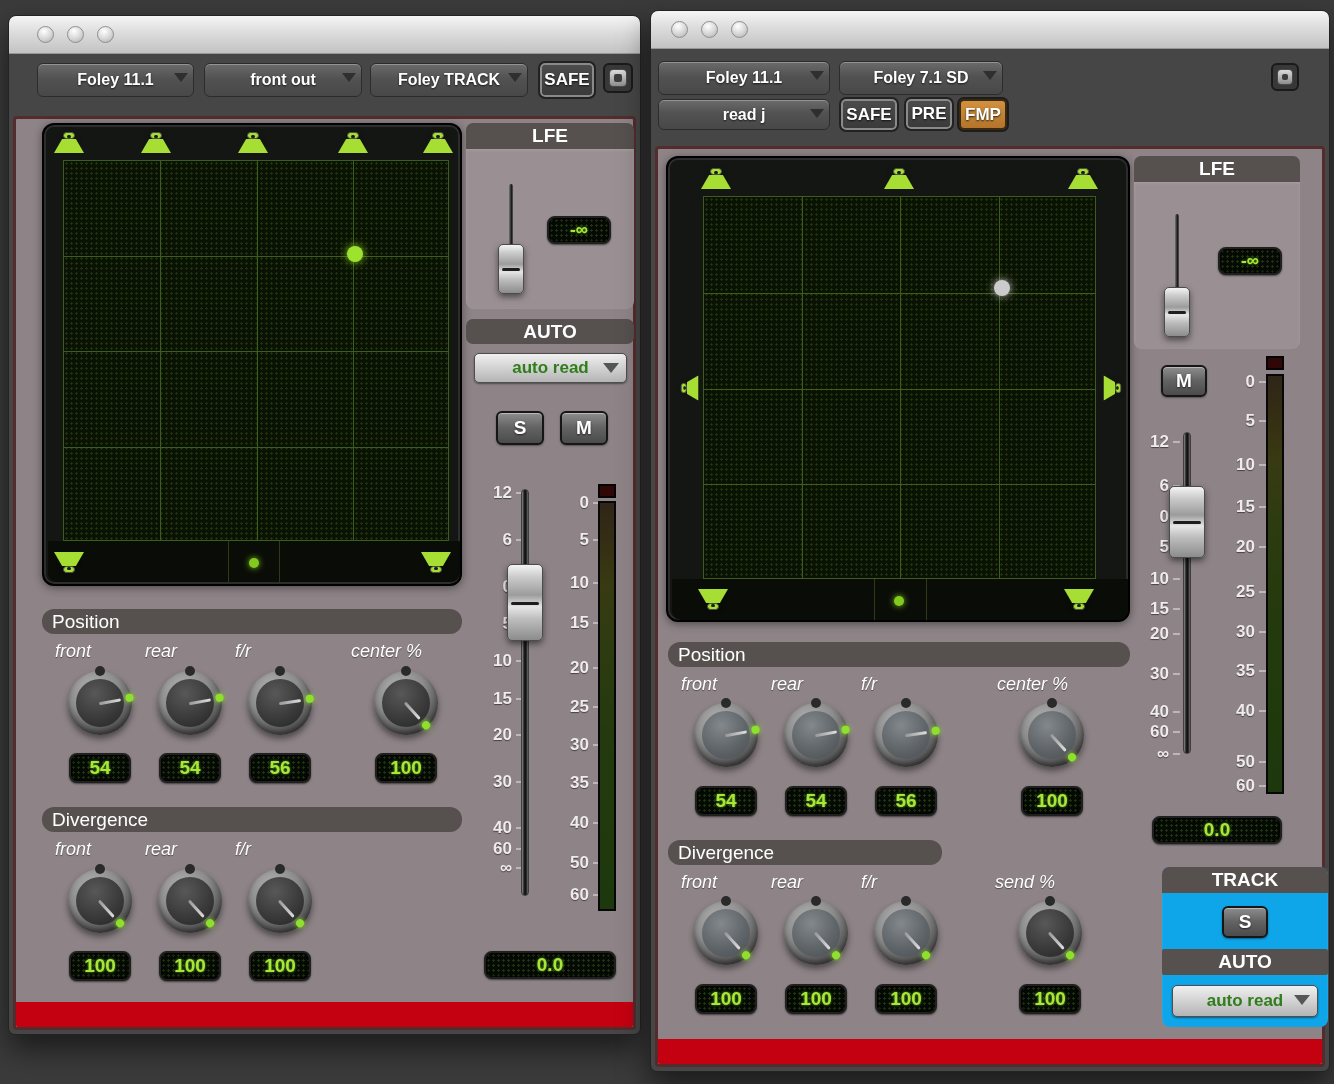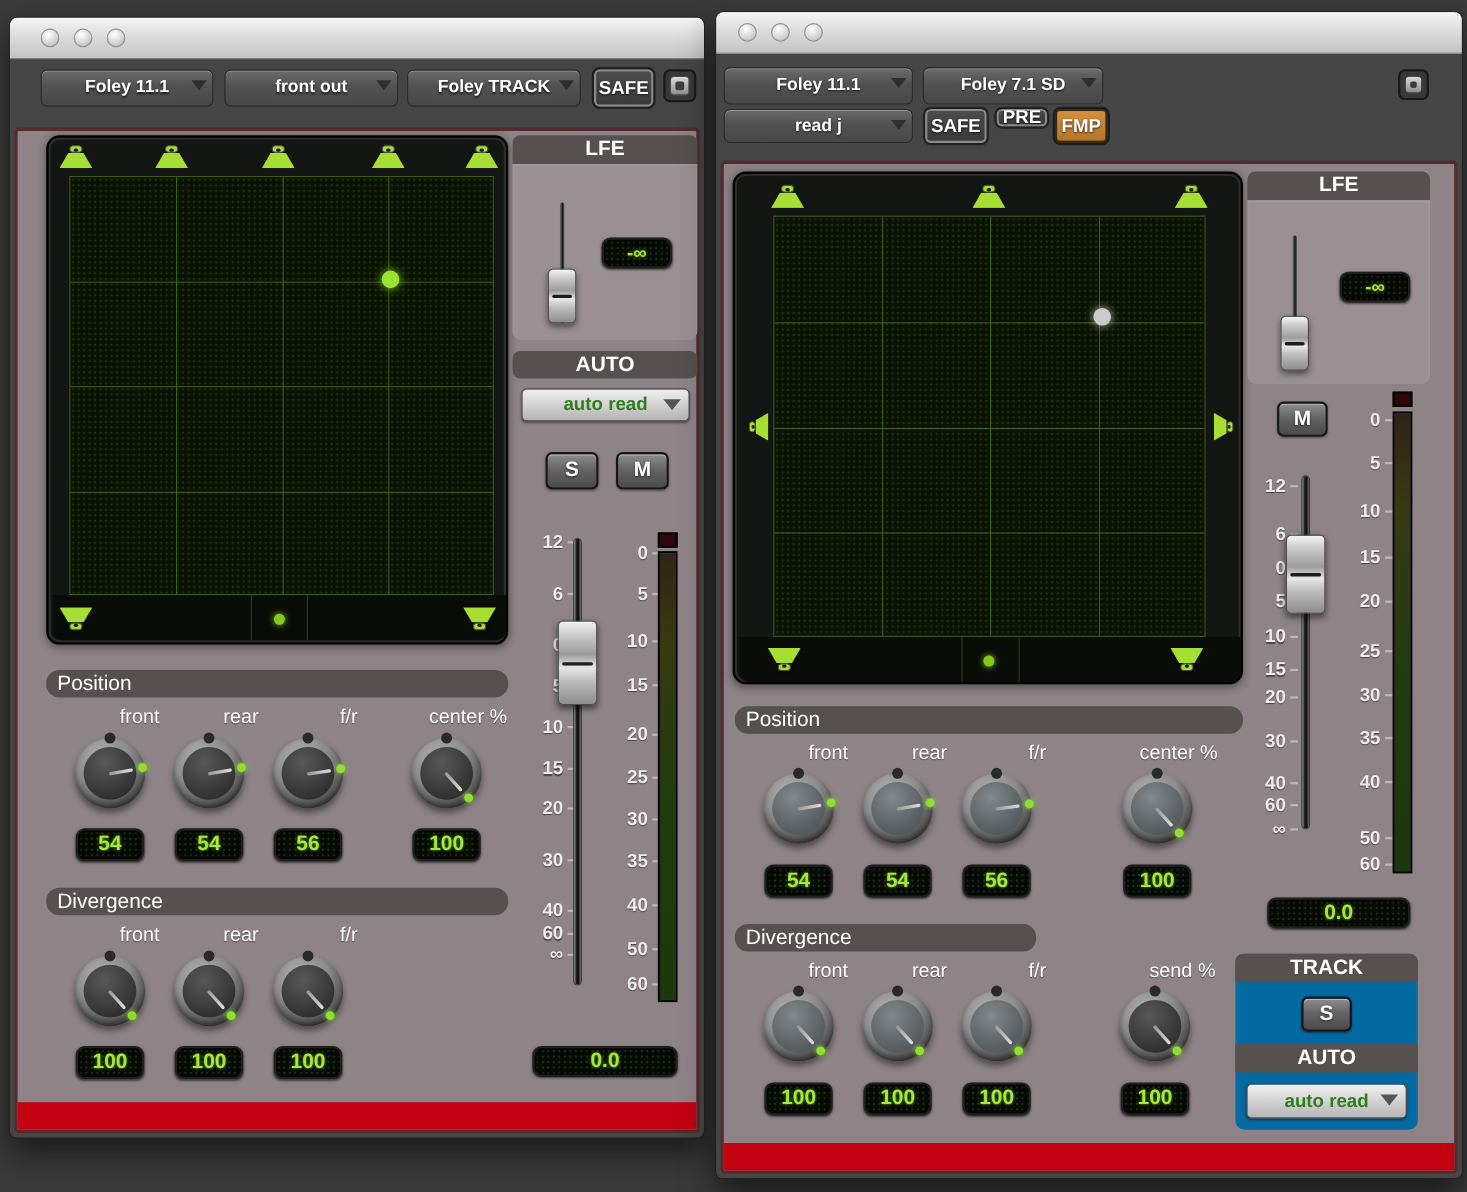--- a/index.html
+++ b/index.html
@@ -53,21 +53,21 @@
 
   .knob { position:absolute; width:64px; height:64px; }
   .knob .body { position:absolute; inset:0; border-radius:50%; background:radial-gradient(circle at 38% 28%,#b0b0b0,#8c8c8c 42%,#5e5e5e 66%,#3c3c3c 82%); box-shadow:0 4px 6px rgba(0,0,0,.45), inset 0 -3px 5px rgba(0,0,0,.35); }
   .knob .face { position:absolute; inset:8px; border-radius:50%; background:radial-gradient(circle at 40% 30%,#585858,#3b3b3b 55%,#242424); }
   .knob.dim .face { background:radial-gradient(circle at 40% 30%,#82888b,#5f6569 55%,#484d50); }
   .knob .nub { position:absolute; left:50%; top:-5px; width:10px; height:10px; margin-left:-5px; border-radius:50%; background:#2a2a2a; }
   .rot { position:absolute; inset:0; }
   .rot .ptr { position:absolute; left:50%; top:11px; width:3px; height:22px; margin-left:-1.5px; border-radius:2px; background:linear-gradient(#dedede,#979797); }
   .rot .dot { position:absolute; left:50%; top:-2px; width:8px; height:8px; margin-left:-4px; border-radius:50%; background:#8fe02d; box-shadow:0 0 5px #8fe02d; }
 
-  .klabel { position:absolute; width:90px; text-align:right; font-size:18px; color:#fff; text-shadow:0 1px 1px rgba(0,0,0,.45); }
+  .klabel { position:absolute; width:90px; text-align:left; font-size:18px; color:#fff; text-shadow:0 1px 1px rgba(0,0,0,.45);font-style:italic; }
   .klabel.wide { width:110px; }
   .kval { width:62px; height:30px; font-size:19px; }
 
   .vtrack { position:absolute; width:8px; background:linear-gradient(90deg,#8f8f8f,#1e1e1e 35%,#111 65%,#6e6e6e); border-radius:4px; border:1px solid #3e3e3e; }
   .lfetrack { position:absolute; width:4px; background:linear-gradient(90deg,#777,#191919 60%,#555); border-radius:2px; }
   .cap { position:absolute; border-radius:5px; background:linear-gradient(#f4f4f4,#cbcbcb 16%,#9c9c9c 40%,#e6e6e6 56%,#bdbdbd 72%,#8c8c8c); border:1px solid #4c4c4c; box-shadow:0 3px 6px rgba(0,0,0,.5); }
   .cap::after { content:""; position:absolute; left:3px; right:3px; top:50%; height:3px; margin-top:-1px; background:#1d1d1d; border-radius:2px; }
 
   .slabel { position:absolute; width:40px; height:18px; text-align:right; font-size:17px; font-weight:bold; color:#efeaec; text-shadow:0 1px 1px rgba(0,0,0,.5); line-height:18px; }
   .slabel::after { content:""; position:absolute; right:-11px; top:8px; width:7px; height:2px; background:#beb6ba; }
@@ -306,21 +306,21 @@
   </div>
   <div class="busbtn" style="left:188px;top:50px;width:164px;height:34px">
     <span>Foley 7.1 SD</span>
     <span class="tri"></span>
   </div>
   <div class="busbtn" style="left:7px;top:88px;width:172px;height:31px">
     <span>read j</span>
     <span class="tri"></span>
   </div>
   <div class="togglebtn" style="left:190px;top:88px;width:56px;height:31px">SAFE</div>
-  <div class="togglebtn" style="left:255px;top:88px;width:46px;height:16px">PRE</div>
+  <div class="togglebtn" style="left:255px;top:88px;width:46px;height:30px">PRE</div>
   <div class="togglebtn fmp" style="left:308px;top:88px;width:48px;height:31px">FMP</div>
   <div class="target" style="left:620px;top:52px;width:28px;height:28px">
     <div class="mid"></div>
     <div class="core"></div>
   </div>
 
   <div class="panel" style="top:135px">
 
     <div class="grid-bezel" style="left:8px;top:7px;width:464px;height:466px">
       <div class="grid-inner" style="left:35px;top:38px;width:393px;height:383px">
@@ -398,21 +398,21 @@
     <span class="slabel" style="left:557px;top:474px">30</span>
     <span class="slabel" style="left:557px;top:513px">35</span>
     <span class="slabel" style="left:557px;top:553px">40</span>
     <span class="slabel" style="left:557px;top:604px">50</span>
     <span class="slabel" style="left:557px;top:628px">60</span>
     <div class="clip" style="left:608px;top:207px"></div>
     <div class="meterbar" style="left:608px;top:225px;height:420px"></div>
 
     <div class="led" style="left:494px;top:667px;width:130px;height:28px;font-size:19px">0.0</div>
 
-    <div class="subbox" style="left:465px;top:718px;width:166px;height:160px;border-radius:8px;background:#0369a1">
+    <div class="subbox" style="left:504px;top:718px;width:166px;height:160px;border-radius:8px;background:#0ea5e9">
       <div class="secbar center" style="left:0;top:0;width:166px;height:26px">TRACK</div>
       <div class="smbtn" style="left:60px;top:39px;width:46px;height:32px">S</div>
       <div class="secbar center" style="left:0;top:82px;width:166px;height:26px;border-radius:2px">AUTO</div>
       <div class="dropdown" style="left:10px;top:118px;width:146px;height:32px">
         <span>auto read</span>
         <span class="tri"></span>
       </div>
     </div>
 
     <div class="secbar label" style="left:10px;top:493px;width:462px;height:25px">Position</div>

